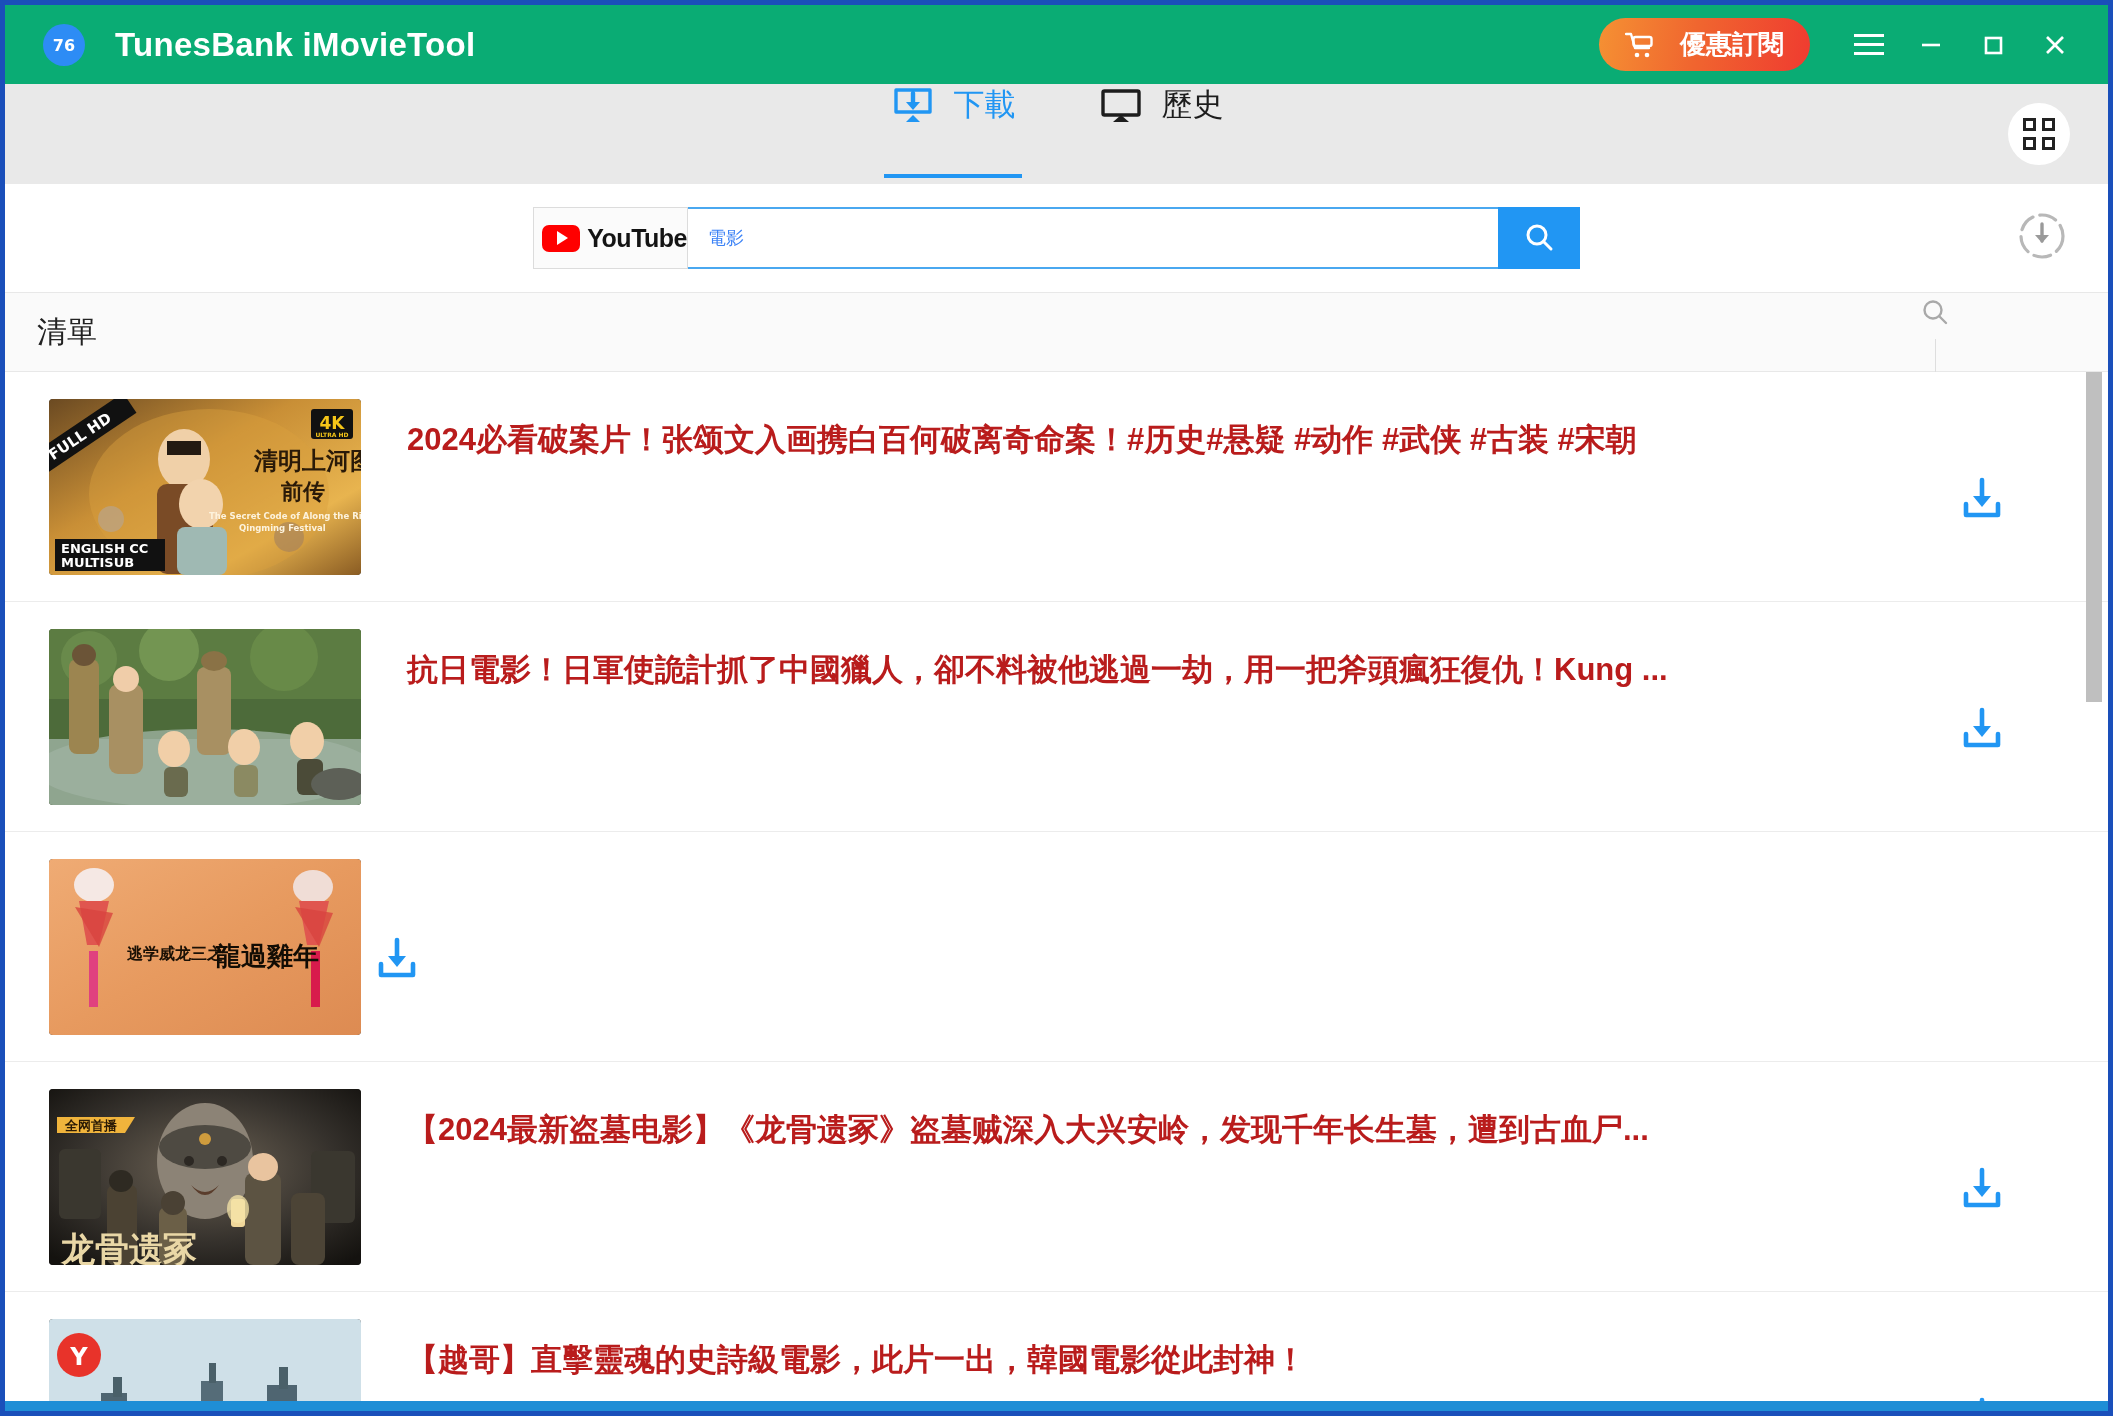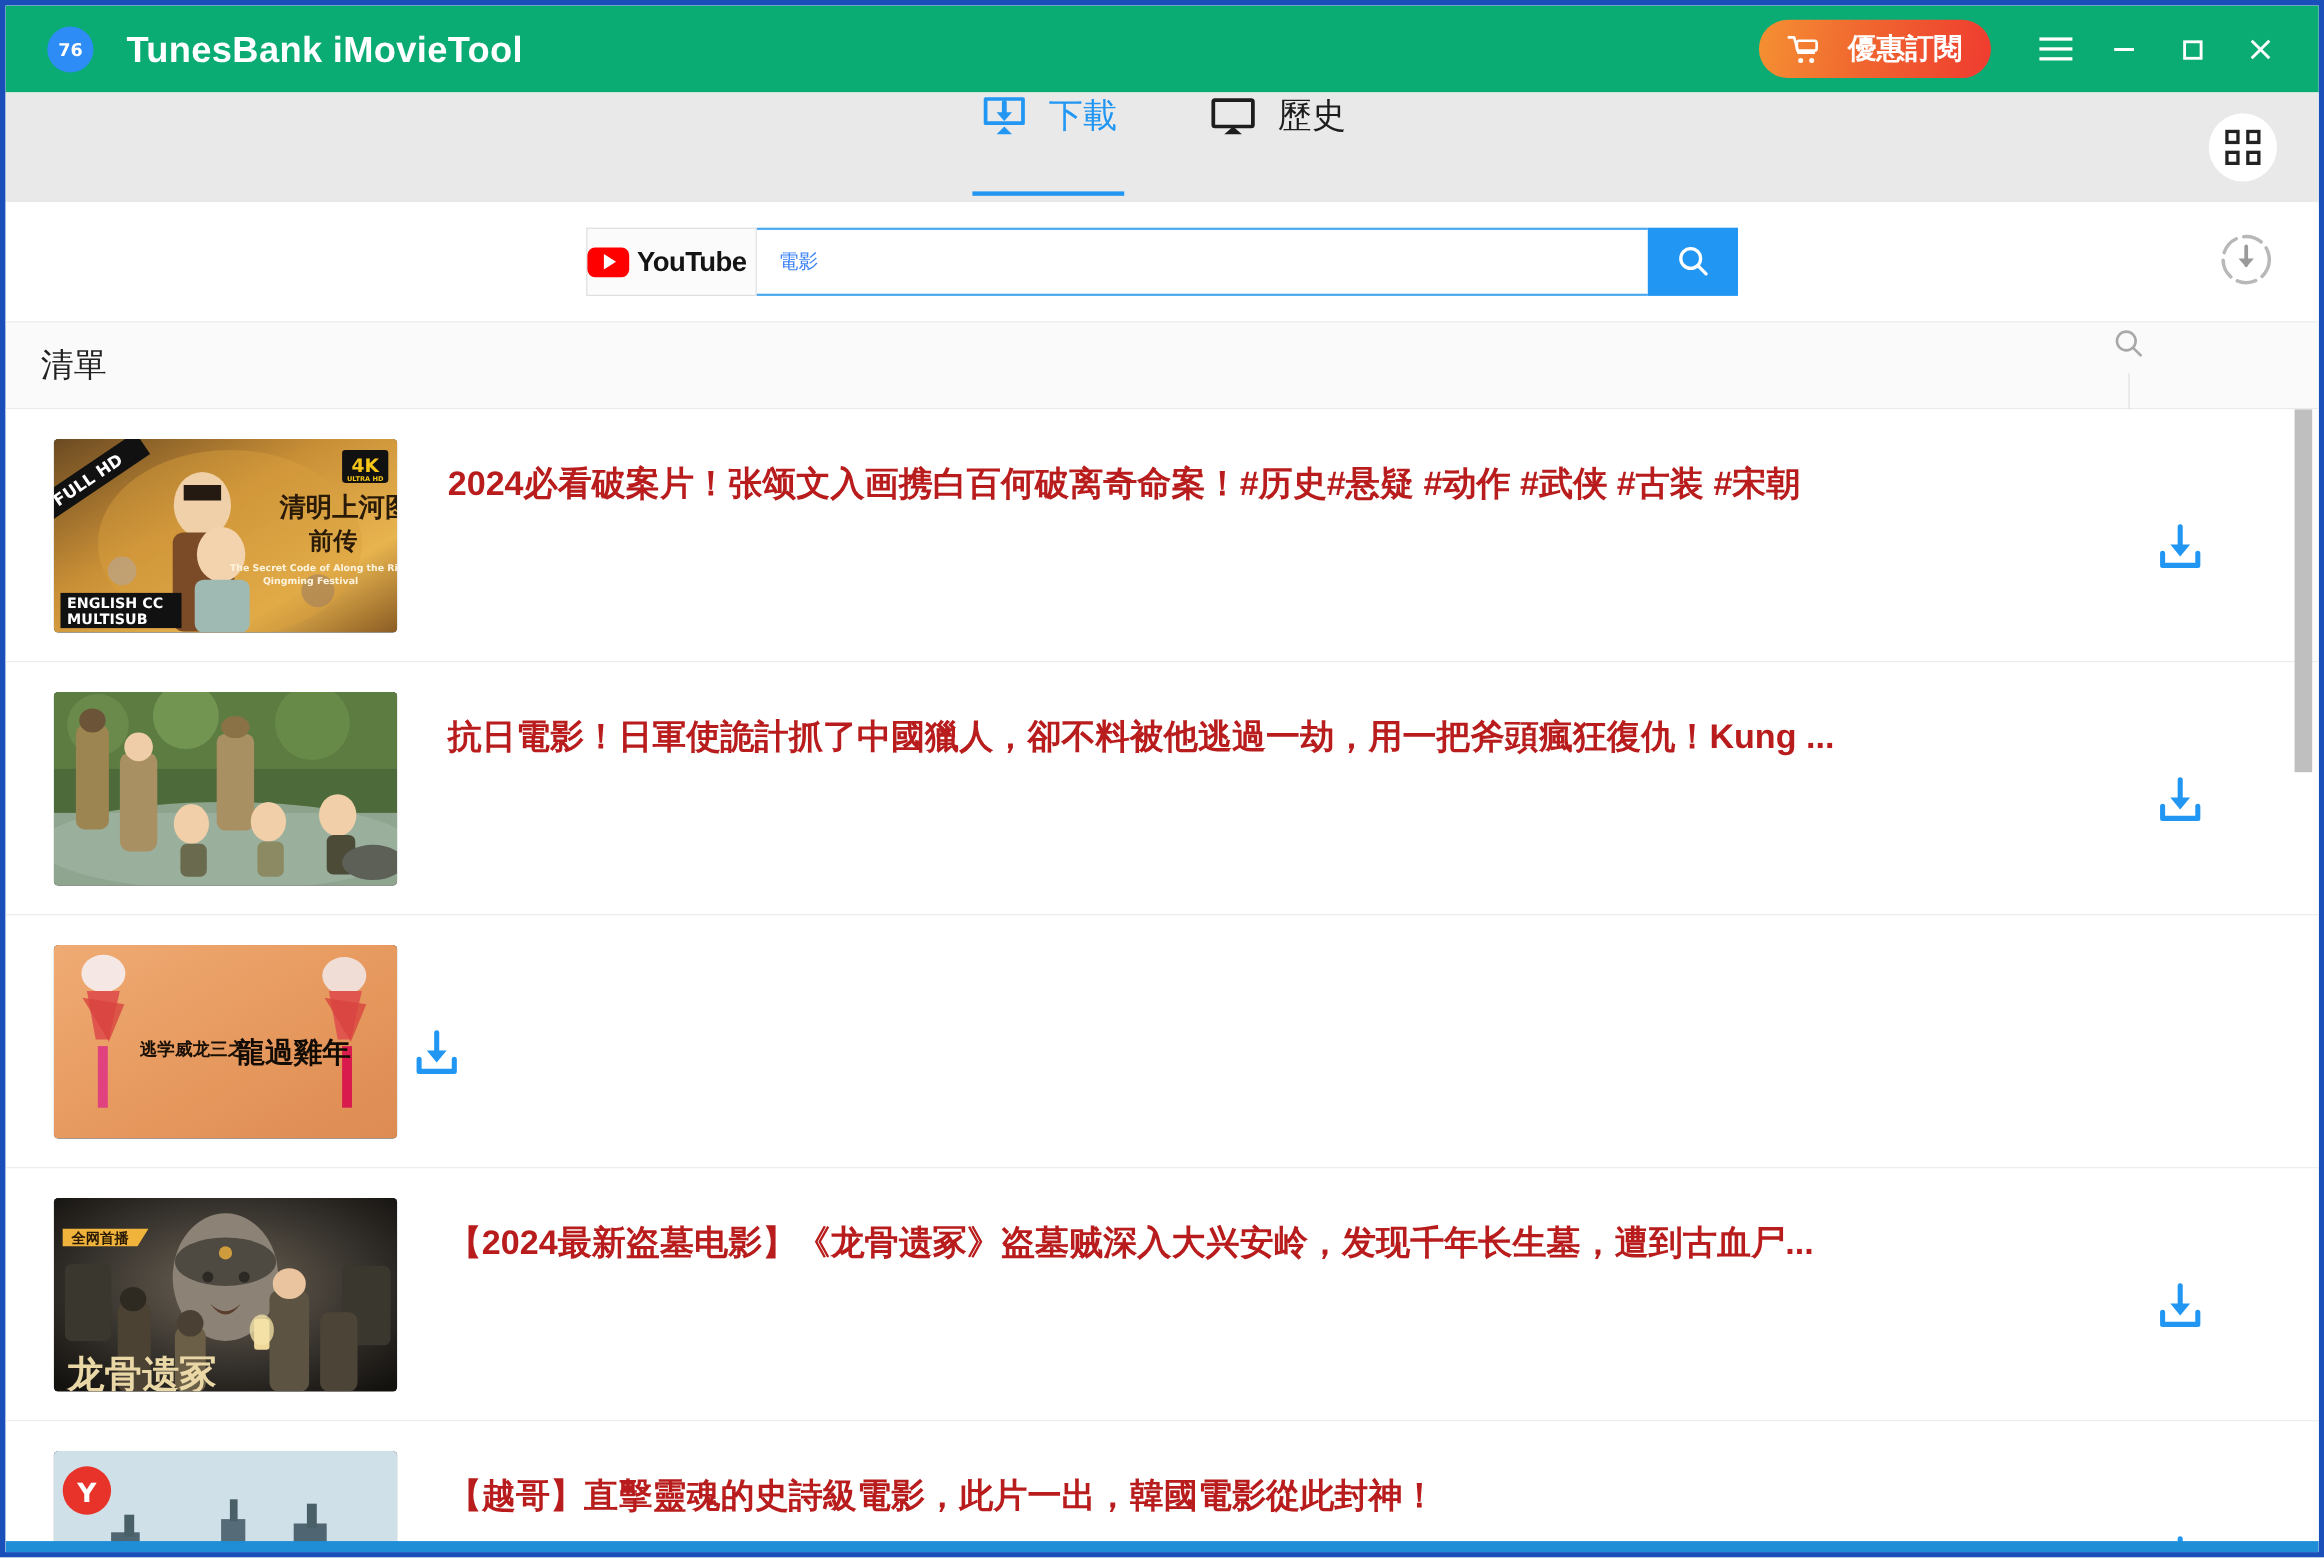--- a/index.html
+++ b/index.html
@@ -97,21 +97,21 @@
     position: relative;
     height: 108px;
     background: #ffffff;
     display: flex; align-items: center; justify-content: center;
   }
   .search-wrap { display: flex; align-items: stretch; height: 62px; }
   .yt-box {
     width: 155px;
     border: 1px solid #dcdcdc;
     background: #fbfbfb;
-    display: flex; align-items: center; justify-content: flex-start;
+    display: flex; align-items: center; justify-content: flex-end;
     cursor: pointer;
   }
   .yt-logo { display: flex; align-items: center; gap: 7px; }
   .yt-play {
     width: 38px; height: 27px; border-radius: 7px; background: #ff0000;
     display: flex; align-items: center; justify-content: center;
   }
   .yt-play::after {
     content: ""; width: 0; height: 0;
     border-left: 11px solid #ffffff;

